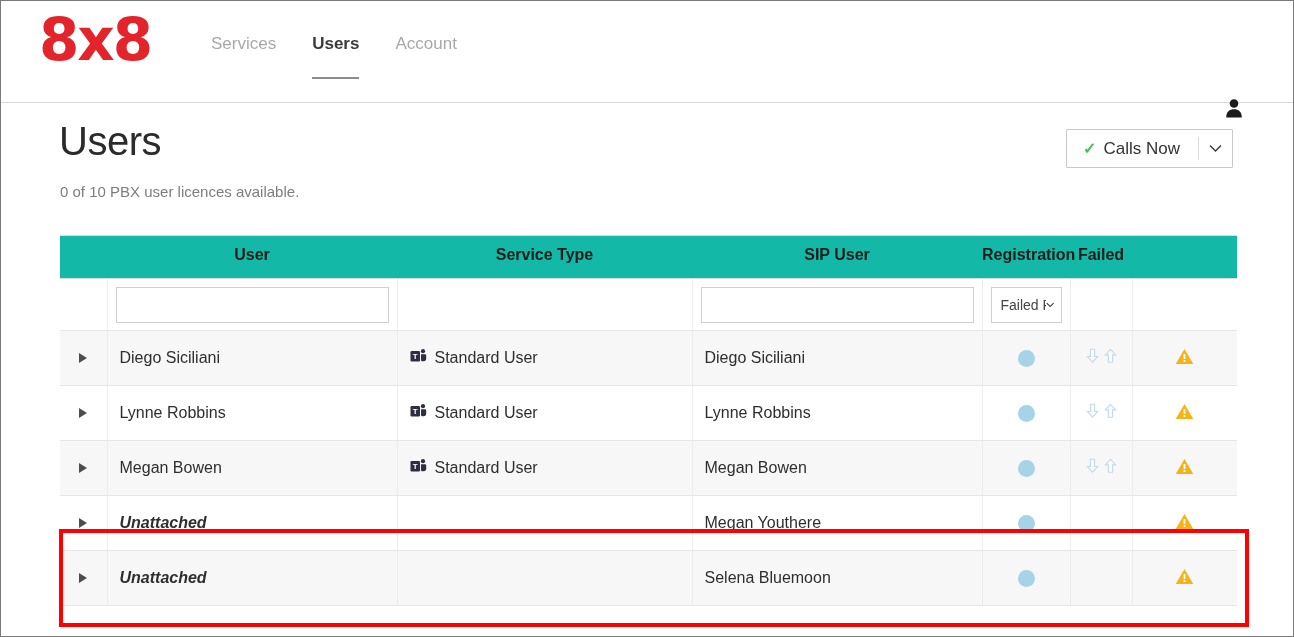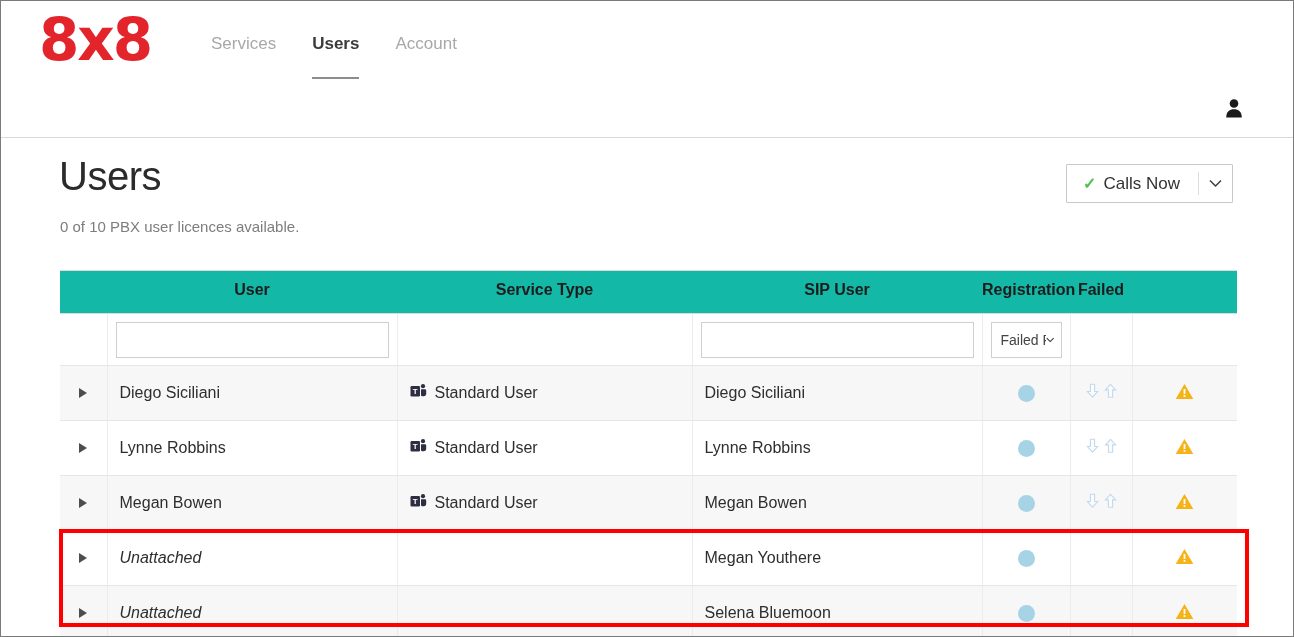--- a/index.html
+++ b/index.html
@@ -19,21 +19,21 @@
     width: 1294px;
     height: 637px;
     border: 1px solid #7a7a7a;
     background: #ffffff;
     overflow: hidden;
   }
 
   
   .topnav {
     position: relative;
-    height: 137px;
+    height: 102px;
     border-bottom: 1px solid #d9d9d9;
     background: #fff;
   }
 
   .logo {
     position: absolute;
     left: 38px;
     top: 6px;
     font-family: "DejaVu Sans", sans-serif;
     font-size: 58px;
@@ -245,21 +245,21 @@
   .tri {
     display: inline-block;
     width: 0; height: 0;
     border-left: 8px solid #4d4d4d;
     border-top: 5.5px solid transparent;
     border-bottom: 5.5px solid transparent;
     cursor: pointer;
   }
 
   td.c-user { padding-left: 16px; }
-  .unattached { font-style: italic; color: #2e2e2e; }
+  .unattached { font-style: italic; color: #2e2e2e; font-weight: bold; }
 
   td.c-service { padding-left: 12px; }
   .svc-cell { display: flex; align-items: center; gap: 8px; }
 
   td.c-sip { padding-left: 14px; }
 
   td.c-reg { text-align: center; padding: 0; }
   .reg-dot {
     display: inline-block;
     width: 17px; height: 17px;

